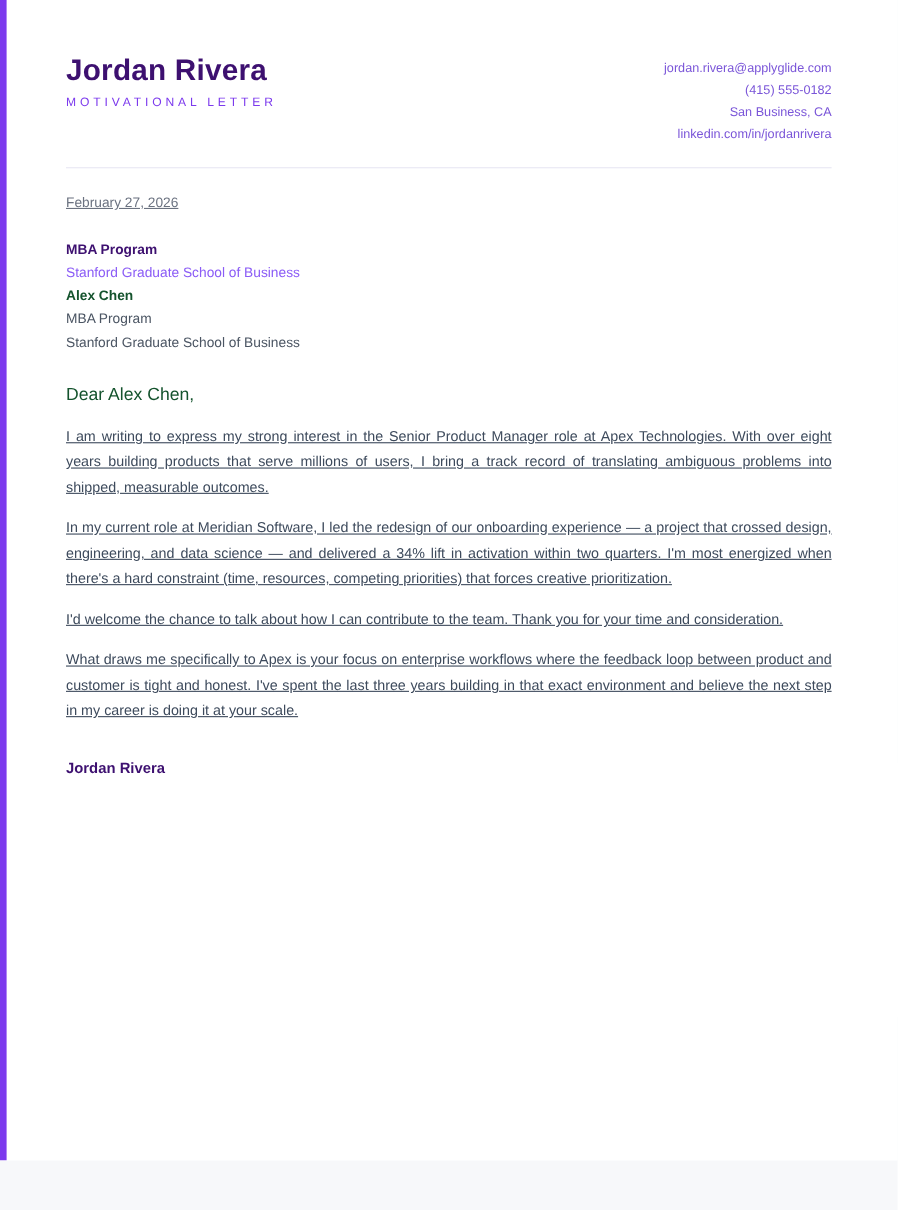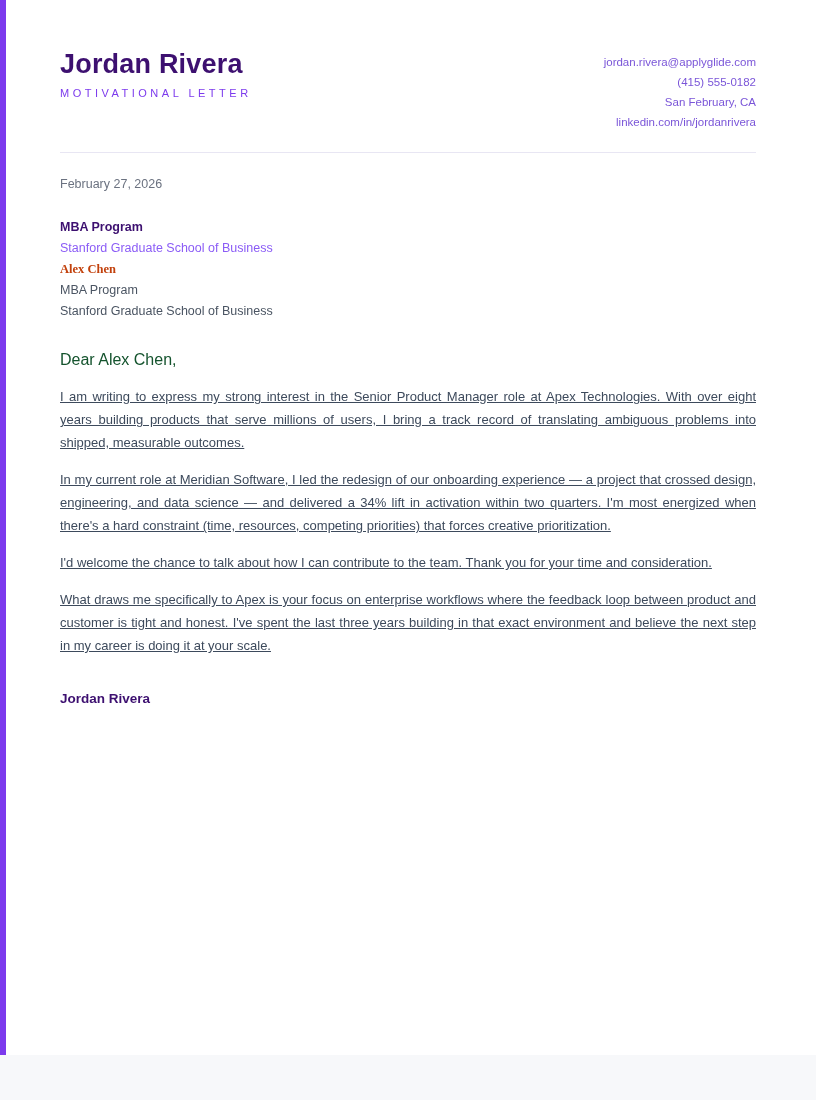--- a/index.html
+++ b/index.html
@@ -55,26 +55,27 @@
   .divider {
     margin-top: 20px;
     height: 1px;
     background: #e8e6f3;
   }
 
   .date {
     margin-top: 24px;
     font-size: 12.5px;
     color: #6b7280;
+    text-decoration: underline;
   }
 
   .recipient { margin-top: 26px; font-size: 12.5px; line-height: 21px; color: #4b5563; }
   .recipient-line.bold-purple { font-weight: bold; color: #3d1070; }
   .recipient-line.school-link { color: #8b5cf6; }
-  .recipient-line.bold-dark { font-weight: bold; color: #c2410c; font-family: Liberation Serif, serif; }
+  .recipient-line.bold-dark { font-weight: bold; color: #14532d; }
 
   .salutation {
     margin: 26px 0 0 0;
     font-size: 16px;
     line-height: 23px;
     color: #14532d;
   }
   .body-para {
     margin: 14px 0 0 0;
     font-size: 13px;
@@ -105,21 +106,21 @@
     <div class="content">
 
       <header class="header">
         <div class="identity">
           <h1>Jordan Rivera</h1>
           <div class="subtitle">MOTIVATIONAL LETTER</div>
         </div>
         <div class="contact">
           <div class="contact-line">jordan.rivera@applyglide.com</div>
           <div class="contact-line">(415) 555-0182</div>
-          <div class="contact-line">San February, CA</div>
+          <div class="contact-line">San Business, CA</div>
           <div class="contact-line">linkedin.com/in/jordanrivera</div>
         </div>
       </header>
 
       <div class="divider"></div>
 
       <div class="date">February 27, 2026</div>
 
       <div class="recipient">
         <div class="recipient-line bold-purple">MBA Program</div>

